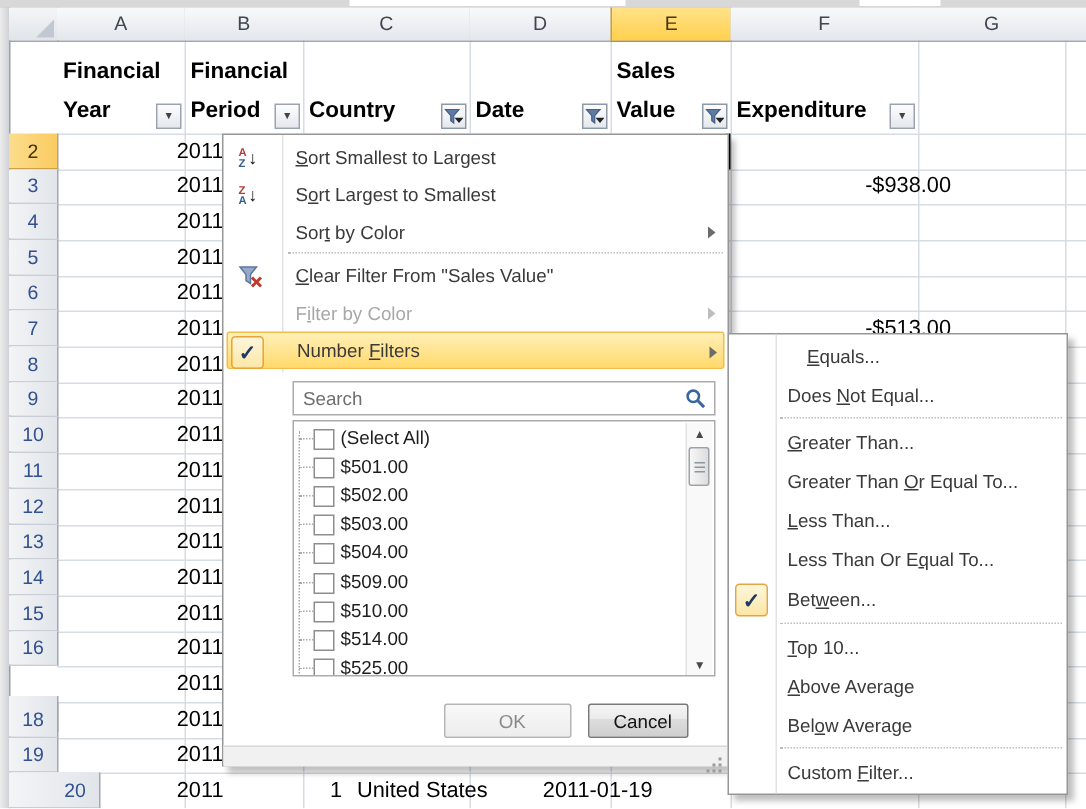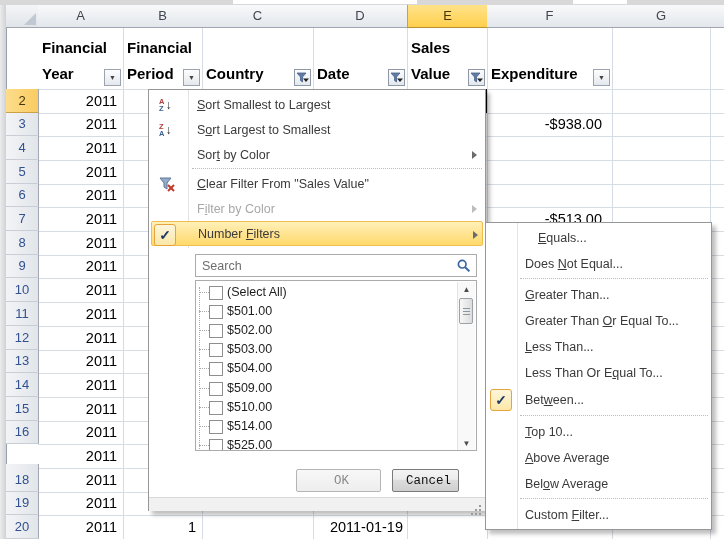--- a/index.html
+++ b/index.html
@@ -20,21 +20,21 @@
   .corner:after{content:"";position:absolute;right:2px;bottom:2px;border-style:solid;border-width:0 0 12px 12px;
           border-color:transparent transparent #C2C8D1 transparent;}
   .rowhdr{left:6px;width:32px;background:linear-gradient(90deg,#F3F4F6,#E1E5EA);border-right:1px solid #A0A7B2;
           border-bottom:1px solid #C9CED6;color:#31518F;font-size:13px;text-align:center;}
   .rowhdr.sel{background:linear-gradient(90deg,#FCDD8C,#FACB61);color:#433409;border-bottom:1px solid #C9A14A;}
   .glv{top:28px;height:511px;width:1px;background:#D6DCE4;}
   .glh{left:38px;width:686px;height:1px;background:#D6DCE4;}
   
   .hcell{color:#000;font-weight:bold;font-size:15px;}
   .hline{position:absolute;left:4px;white-space:nowrap;}
-  .cell{font-size:14.5px;color:#000;white-space:nowrap;}
+  .cell{font-size:14.5px;color:#000;white-space:nowrap;margin-left:32px;}
   .fbtn{position:absolute;width:17px;height:17px;background:linear-gradient(#FDFDFE,#E4E8ED);
         border:1px solid #9AA3AF;box-sizing:border-box;text-align:center;}
   .fbtn .dar{font-size:7px;color:#444;line-height:15px;}
   
   .menu{background:#FFFFFF;border:1px solid #979797;box-shadow:4px 4px 4px rgba(0,0,0,0.25);box-sizing:border-box;}
   .gutline{position:absolute;width:1px;background:#E3E3E3;}
   .mitem{position:absolute;display:flex;align-items:center;font-size:12.5px;color:#3A3A3A;cursor:default;}
   .mitem.dis{color:#A8A8A8;}
   .hl{background:linear-gradient(#FFF1B8,#FFE596 45%,#FFDA6B);border:1px solid #EFBE4D;border-radius:2px;box-sizing:border-box;}
   .accel{white-space:pre;}
@@ -58,21 +58,21 @@
   .lrow .cb{position:absolute;left:13px;top:1px;width:12px;height:12px;border:1px solid #8E8E8E;background:#fff;}
   .lrow .tree{position:absolute;left:3px;top:7px;width:10px;border-top:1px dotted #A9A9A9;}
   .lrow .lbl{position:absolute;left:31px;top:0;line-height:15px;white-space:nowrap;}
   .vtree{position:absolute;left:3px;width:1px;border-left:1px dotted #A9A9A9;}
   .sbar{position:absolute;right:1px;top:1px;width:17px;background:#F9F9F9;border-left:1px solid #E3E3E3;}
   .sarr{position:absolute;left:0;width:17px;height:15px;text-align:center;font-size:8px;color:#4A4A4A;line-height:15px;}
   .sthumb{position:absolute;left:1px;width:14px;height:26px;border:1px solid #9DA2A8;border-radius:2px;
           background:linear-gradient(90deg,#F7F7F7,#DDDDDD);box-sizing:border-box;}
   .sthumb:after{content:"";position:absolute;left:3px;top:9px;width:7px;height:1px;background:#8C96A0;
           box-shadow:0 3px 0 #8C96A0,0 6px 0 #8C96A0;}
-  .btn{position:absolute;font-family:Liberation Mono, monospace;font-size:12.5px;text-align:center;
+  .btn{position:absolute;font-family:Liberation Sans, sans-serif;font-size:12.5px;text-align:center;
        box-sizing:border-box;border-radius:2px;padding-left:12px;}
   .btn.ok{color:#8A8A8A;border:1px solid #B5B5B5;background:linear-gradient(#F8F8F8,#EDEDED);}
   .btn.cancel{color:#111;border:1px solid #7A7A7A;background:linear-gradient(#F4F4F4 0%,#EBEBEB 45%,#DDDDDD 46%,#CFCFCF 100%);}
   .gripstrip{position:absolute;background:#F1F1F1;border-top:1px solid #D9D9D9;}
   .gripdots{position:absolute;right:4px;bottom:4px;width:2px;height:2px;background:#9B9B9B;
           box-shadow:-4px 4px 0 #9B9B9B,0 4px 0 #9B9B9B,-8px 8px 0 #9B9B9B,-4px 8px 0 #9B9B9B,0 8px 0 #9B9B9B;}
   .selline{background:#000;}
 </style>
 </head>
 <body>
@@ -362,17 +362,18 @@
     <div class="abs rowhdr" style="top: 397px; height: 23px; line-height: 23px;">15</div>
     <div class="abs cell" style="left: 38px; top: 397px; width: 85px; height: 24px; line-height: 24px; text-align: right; padding-right: 6px; padding-left: 0px; box-sizing: border-box;">2011</div>
     <div class="abs rowhdr" style="top: 421px; height: 22px; line-height: 22px;">16</div>
     <div class="abs cell" style="left: 38px; top: 421px; width: 85px; height: 23px; line-height: 23px; text-align: right; padding-right: 6px; padding-left: 0px; box-sizing: border-box;">2011</div>
     <div class="abs rowhdr" style="top: 464px; height: 23px; line-height: 23px;">17</div>
     <div class="abs cell" style="left: 38px; top: 444px; width: 85px; height: 24px; line-height: 24px; text-align: right; padding-right: 6px; padding-left: 0px; box-sizing: border-box;">2011</div>
     <div class="abs rowhdr" style="top: 468px; height: 23px; line-height: 23px;">18</div>
     <div class="abs cell" style="left: 38px; top: 468px; width: 85px; height: 24px; line-height: 24px; text-align: right; padding-right: 6px; padding-left: 0px; box-sizing: border-box;">2011</div>
     <div class="abs rowhdr" style="top: 492px; height: 22px; line-height: 22px;">19</div>
     <div class="abs cell" style="left: 38px; top: 492px; width: 85px; height: 23px; line-height: 23px; text-align: right; padding-right: 6px; padding-left: 0px; box-sizing: border-box;">2011</div>
-    <div class="abs rowhdr" style="top: 515px; height: 23px; line-height: 23px;">20</div>
+    <div class="abs rowhdr" style="top: 515px; height: 23px; line-height: 23px; padding-left: 28px;">20</div>
     <div class="abs cell" style="left: 38px; top: 515px; width: 85px; height: 24px; line-height: 24px; text-align: right; padding-right: 6px; padding-left: 0px; box-sizing: border-box;">2011</div>
     <div class="abs cell" style="left: 123px; top: 515px; width: 79px; height: 24px; line-height: 24px; text-align: right; padding-right: 6px; padding-left: 0px; box-sizing: border-box;">1</div>
+    <div class="abs cell" style="left: 202px; top: 515px; width: 111px; height: 24px; line-height: 24px; text-align: left; padding-right: 0px; padding-left: 4px; box-sizing: border-box;">United States</div>
     <div class="abs cell" style="left: 313px; top: 515px; width: 94px; height: 24px; line-height: 24px; text-align: right; padding-right: 4px; padding-left: 0px; box-sizing: border-box;">2011-01-19</div>
   </div>
 
 </body></html>

